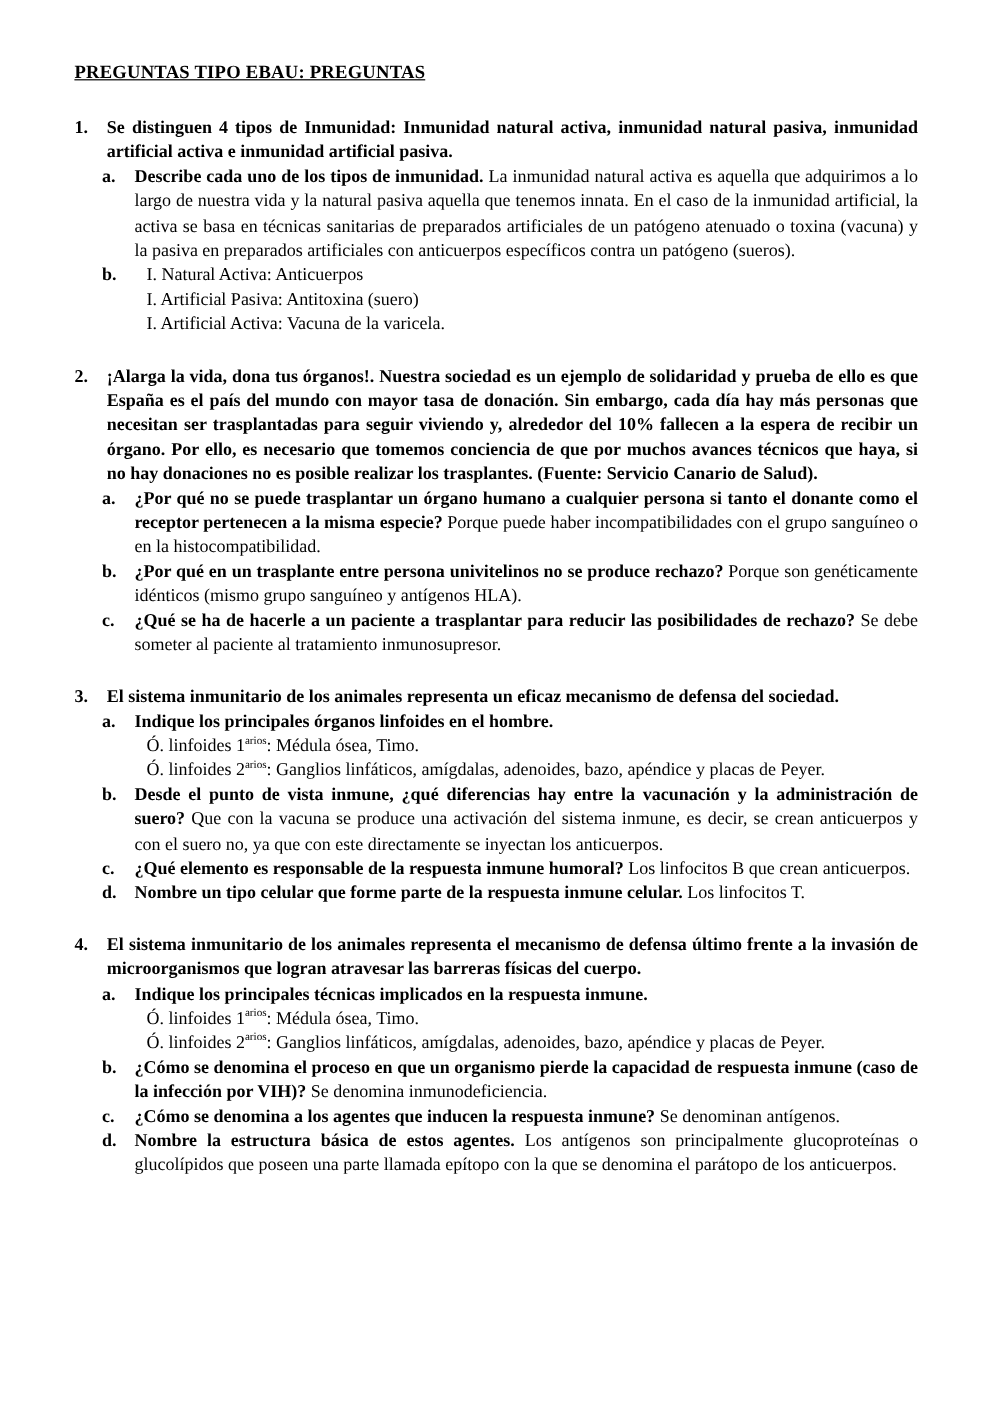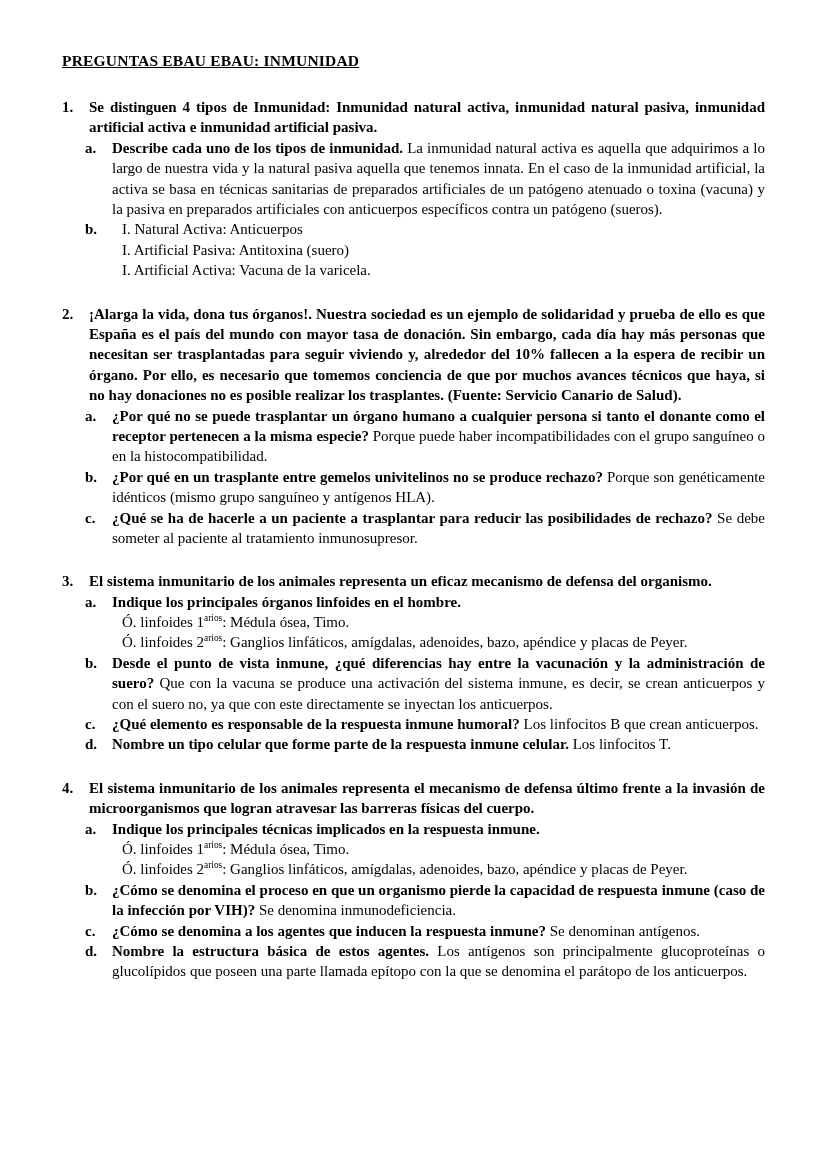--- a/index.html
+++ b/index.html
@@ -42,21 +42,21 @@
     font-weight: bold;
   }
   .item b { font-weight: bold; }
   .sublines { margin-left: 10px; }
   .subline { text-align: left; }
   sup { font-size: 62%; vertical-align: super; line-height: 0; }
 </style>
 </head>
 <body>
 
-<div class="doc-title">PREGUNTAS EBAU EBAU: INMUNIDAD</div>
+<div class="doc-title">PREGUNTAS TIPO EBAU: PREGUNTAS</div>
 
 <div class="question">
   <div class="q-intro">
     <span class="q-num">1.</span><span>Se distinguen 4 tipos de Inmunidad: Inmunidad natural activa, inmunidad natural pasiva, inmunidad artificial activa e inmunidad artificial pasiva.</span>
   </div>
   <div class="item">
     <span class="marker">a.</span><b>Describe cada uno de los tipos de inmunidad.</b> <span>La inmunidad natural activa es aquella que adquirimos a lo largo de nuestra vida y la natural pasiva aquella que tenemos innata. En el caso de la inmunidad artificial, la activa se basa en técnicas sanitarias de preparados artificiales de un patógeno atenuado o toxina (vacuna) y la pasiva en preparados artificiales con anticuerpos específicos contra un patógeno (sueros).</span>
   </div>
   <div class="item">
     <span class="marker">b.</span>
@@ -69,30 +69,30 @@
 </div>
 
 <div class="question">
   <div class="q-intro">
     <span class="q-num">2.</span><span>¡Alarga la vida, dona tus órganos!. Nuestra sociedad es un ejemplo de solidaridad y prueba de ello es que España es el país del mundo con mayor tasa de donación. Sin embargo, cada día hay más personas que necesitan ser trasplantadas para seguir viviendo y, alrededor del 10% fallecen a la espera de recibir un órgano. Por ello, es necesario que tomemos conciencia de que por muchos avances técnicos que haya, si no hay donaciones no es posible realizar los trasplantes. (Fuente: Servicio Canario de Salud).</span>
   </div>
   <div class="item">
     <span class="marker">a.</span><b>¿Por qué no se puede trasplantar un órgano humano a cualquier persona si tanto el donante como el receptor pertenecen a la misma especie?</b> <span>Porque puede haber incompatibilidades con el grupo sanguíneo o en la histocompatibilidad.</span>
   </div>
   <div class="item">
-    <span class="marker">b.</span><b>¿Por qué en un trasplante entre gemelos univitelinos no se produce rechazo?</b> <span>Porque son genéticamente idénticos (mismo grupo sanguíneo y antígenos HLA).</span>
+    <span class="marker">b.</span><b>¿Por qué en un trasplante entre persona univitelinos no se produce rechazo?</b> <span>Porque son genéticamente idénticos (mismo grupo sanguíneo y antígenos HLA).</span>
   </div>
   <div class="item">
     <span class="marker">c.</span><b>¿Qué se ha de hacerle a un paciente a trasplantar para reducir las posibilidades de rechazo?</b> <span>Se debe someter al paciente al tratamiento inmunosupresor.</span>
   </div>
 </div>
 
 <div class="question">
   <div class="q-intro">
-    <span class="q-num">3.</span><span>El sistema inmunitario de los animales representa un eficaz mecanismo de defensa del organismo.</span>
+    <span class="q-num">3.</span><span>El sistema inmunitario de los animales representa un eficaz mecanismo de defensa del sociedad.</span>
   </div>
   <div class="item">
     <span class="marker">a.</span><b>Indique los principales órganos linfoides en el hombre.</b>
     <div class="sublines">
       <div class="subline"><span>Ó. linfoides 1</span><sup>arios</sup><span>: Médula ósea, Timo.</span></div>
       <div class="subline"><span>Ó. linfoides 2</span><sup>arios</sup><span>: Ganglios linfáticos, amígdalas, adenoides, bazo, apéndice y placas de Peyer.</span></div>
     </div>
   </div>
   <div class="item">
     <span class="marker">b.</span><b>Desde el punto de vista inmune, ¿qué diferencias hay entre la vacunación y la administración de suero?</b> <span>Que con la vacuna se produce una activación del sistema inmune, es decir, se crean anticuerpos y con el suero no, ya que con este directamente se inyectan los anticuerpos.</span>

